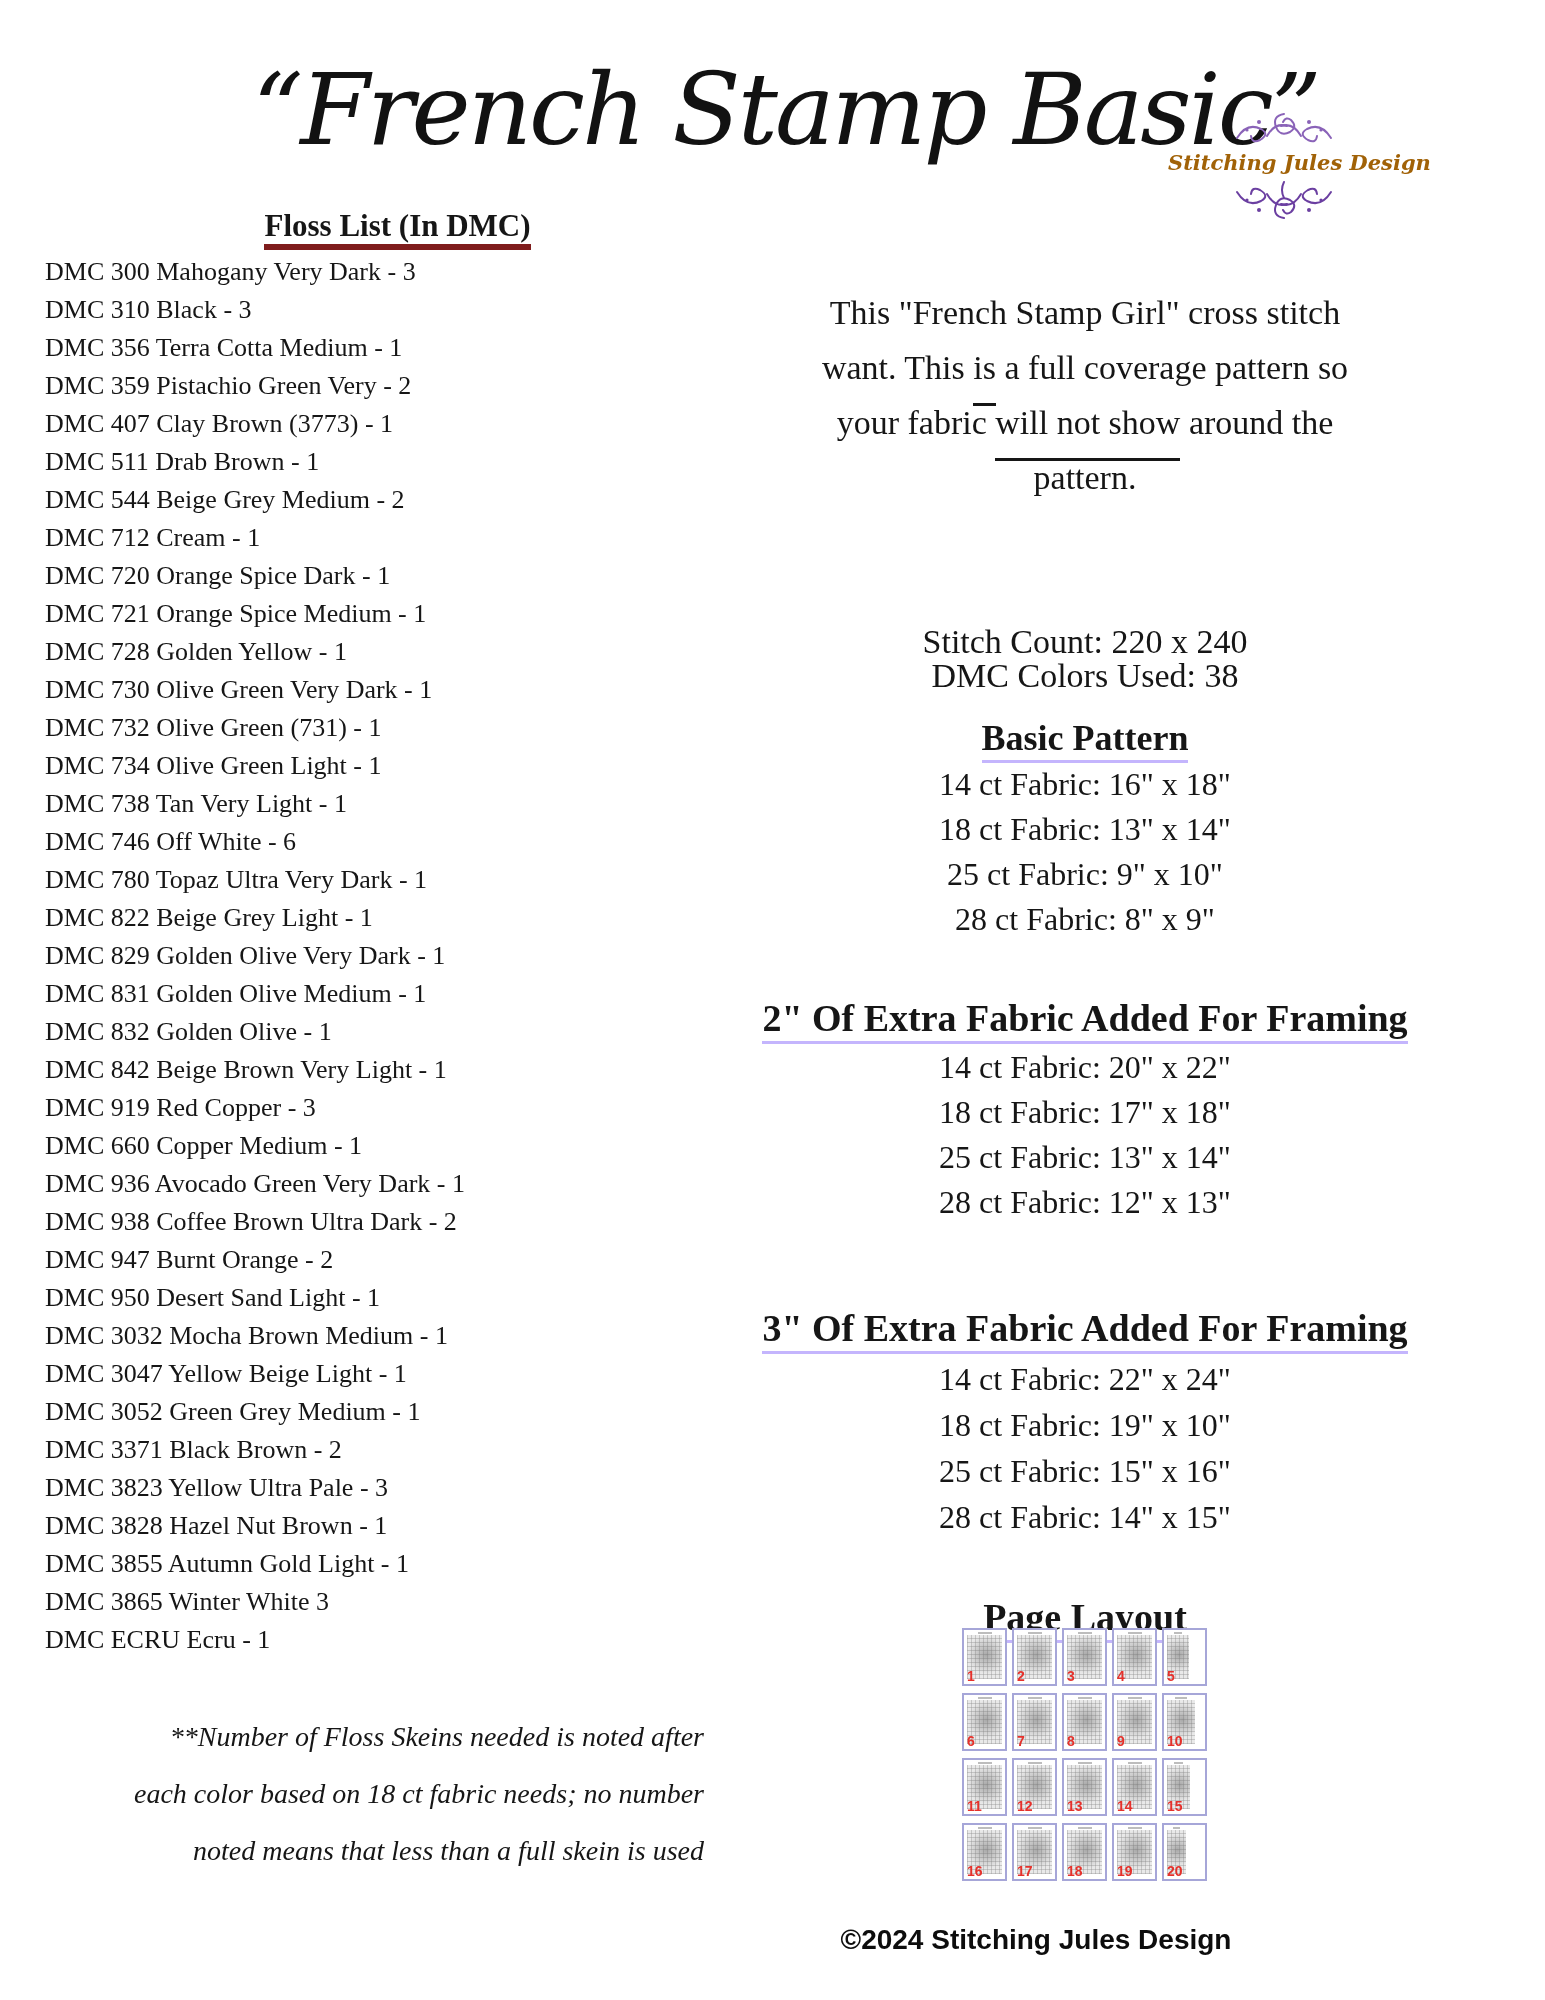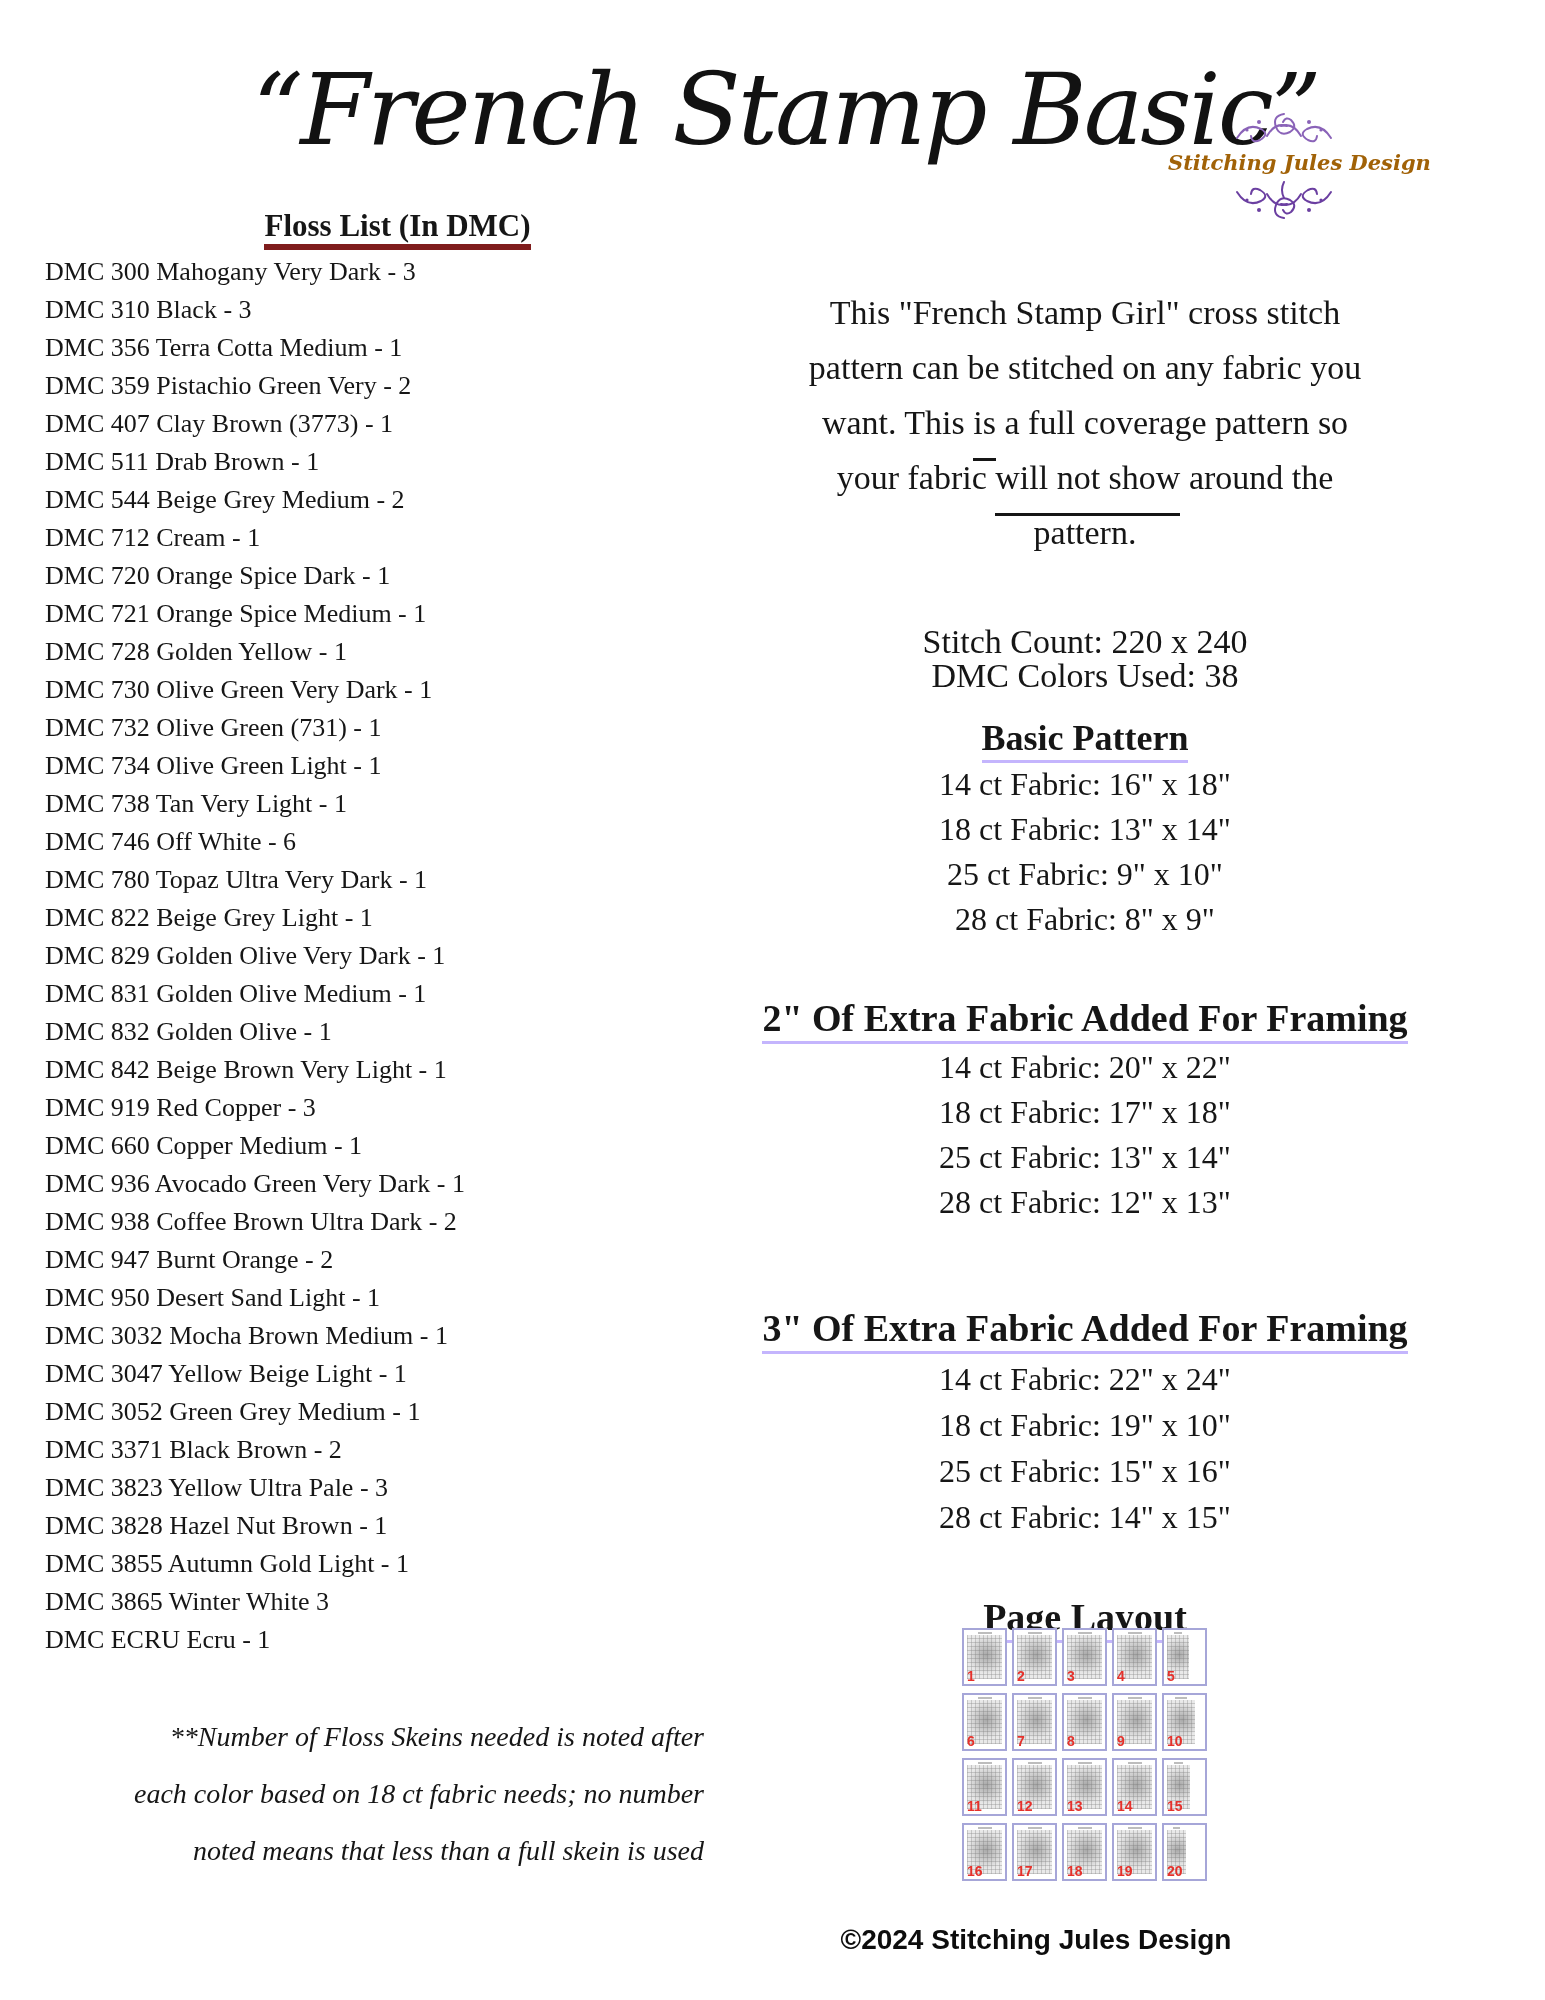--- a/index.html
+++ b/index.html
@@ -149,21 +149,20 @@
     </div>
 
   <div class="footnote">
       <div class="fn-line">**Number of Floss Skeins needed is noted after</div>
       <div class="fn-line">each color based on 18 ct fabric needs; no number</div>
       <div class="fn-line">noted means that less than a full skein is used</div>
     </div>
 
   <div class="description">
       <div class="desc-line"><span>This "French Stamp Girl" cross stitch</span></div>
-      <div class="desc-line"><span>pattern can be stitched on any fabric you</span></div>
       <div class="desc-line"><span>want. This </span><span class="u">is</span><span> a full coverage  pattern  so</span></div>
       <div class="desc-line"><span>your fabric </span><span class="u">will not show</span><span> around the</span></div>
       <div class="desc-line"><span>pattern.</span></div>
     </div>
 
   <div class="stitch-count">Stitch Count:  220 x 240</div>
   <div class="dmc-colors">DMC Colors Used: 38</div>
 
   <div class="sec-heading" id="basic-heading">
     <span>Basic Pattern</span>

